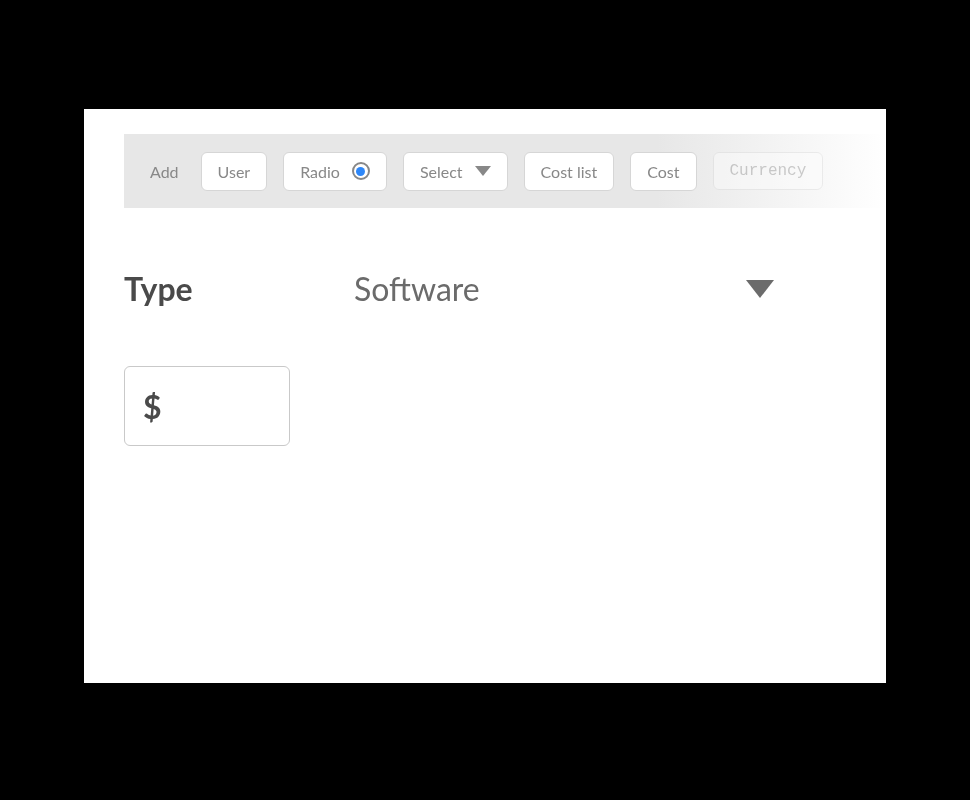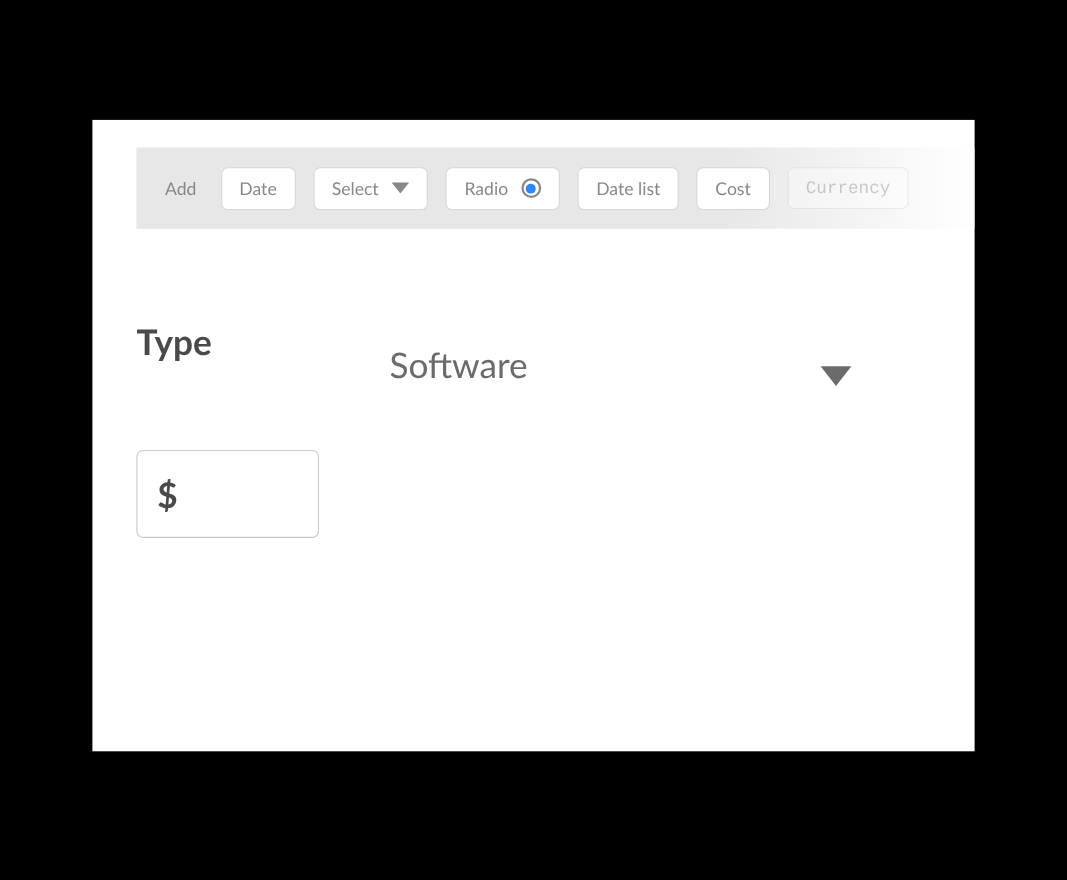--- a/index.html
+++ b/index.html
@@ -98,24 +98,23 @@
       color: #4a4a4a;
       padding-right: 34px;
     }
     .form-input-wrap {
       flex: 1;
       display: flex;
       align-items: center;
     }
     .type-select {
       display: flex;
-      align-items: flex-end;
+      align-items: center;
       width: 420px;
       cursor: pointer;
-      margin-top: 43px;
     }
     .type-value {
       font-size: 32px;
       color: #6b6b6b;
       font-weight: 400;
       flex: 1;
     }
     .big-triangle {
       width: 0;
       height: 0;
@@ -158,35 +157,35 @@
   </style>
 </head>
 <body>
 
 <div class="panel">
 
   <div class="toolbar">
     <span class="toolbar-label">Add</span>
 
     <div class="toolbar-item">
-      <span>Date</span>
+      <span>User</span>
+    </div>
+
+    <div class="toolbar-item">
+      <span>Radio</span>
+      <span class="radio-indicator"></span>
     </div>
 
     <div class="toolbar-item">
       <span>Select</span>
       <span class="select-triangle"></span>
     </div>
 
     <div class="toolbar-item">
-      <span>Radio</span>
-      <span class="radio-indicator"></span>
-    </div>
-
-    <div class="toolbar-item">
-      <span>Date list</span>
+      <span>Cost list</span>
     </div>
 
     <div class="toolbar-item">
       <span>Cost</span>
     </div>
 
     <div class="toolbar-item fading">
       <span>Currency</span>
     </div>
   </div>

